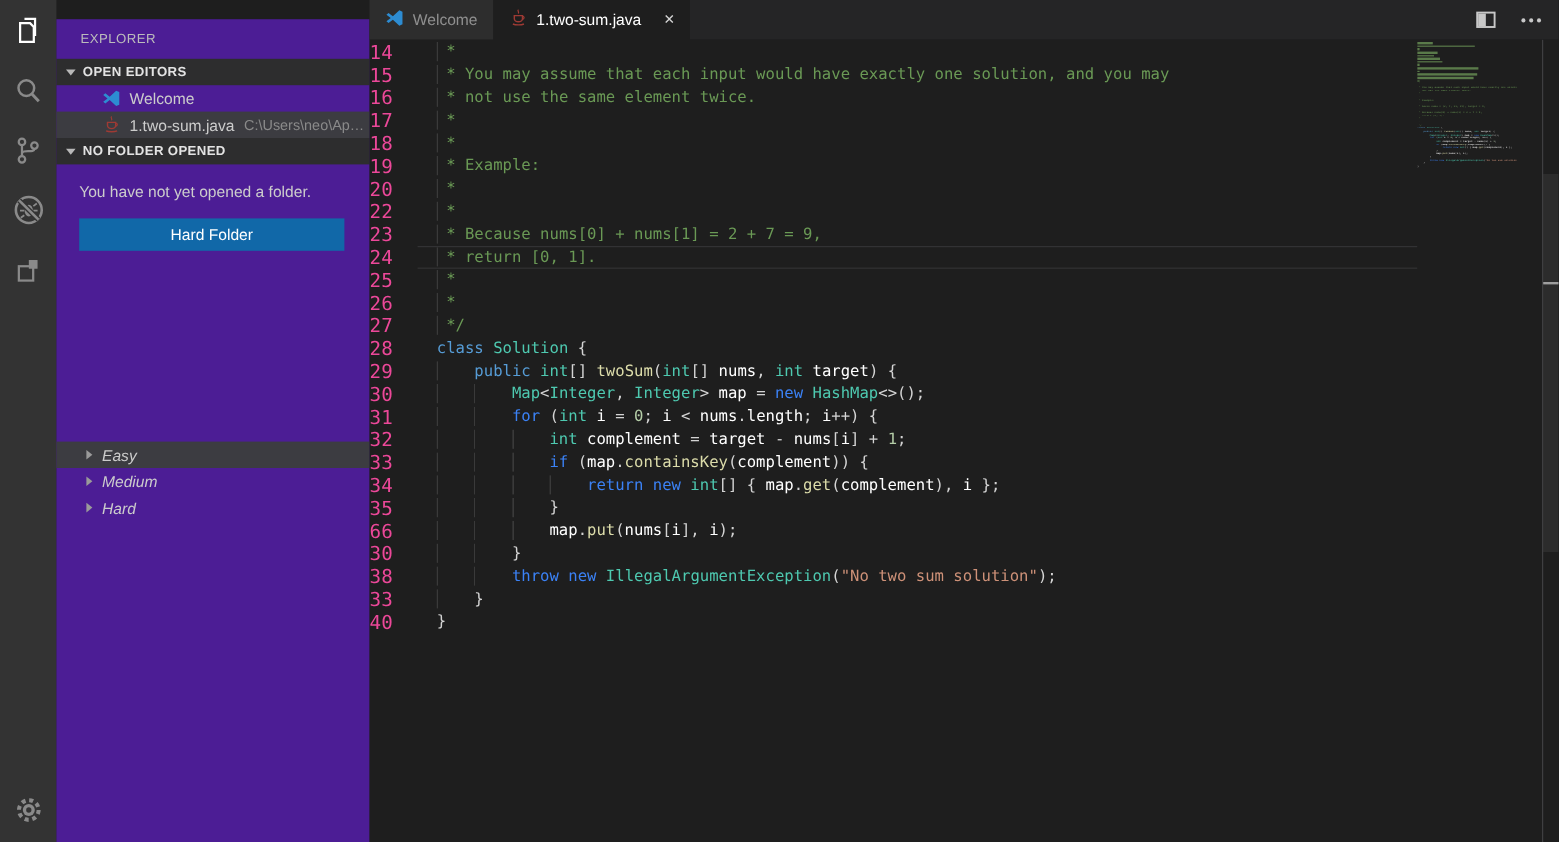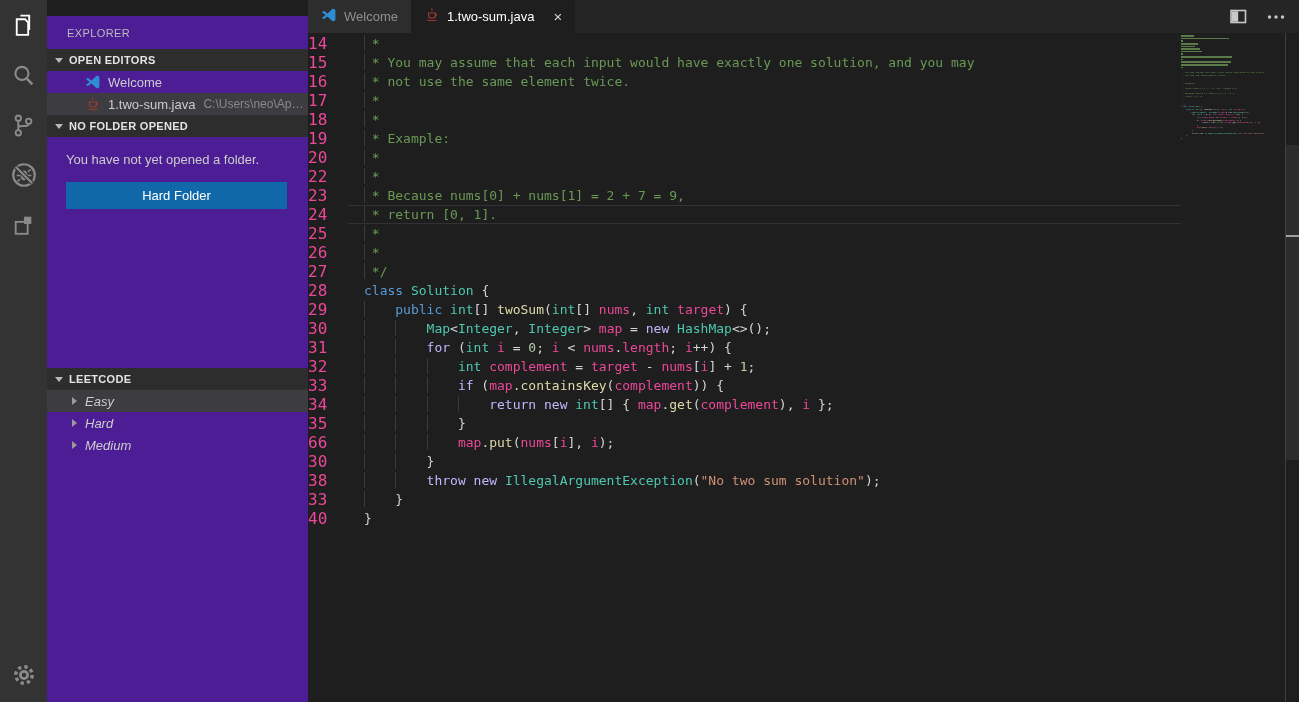--- a/index.html
+++ b/index.html
@@ -49,22 +49,22 @@
   .editor-body{ position:absolute; top:33px; left:0; right:0; bottom:0; background:#1e1e1e;
                 font-family:"DejaVu Sans Mono", monospace; font-size:13px; overflow:hidden; }
   .lines{ position:absolute; left:0; top:0; right:118px; padding-top:1px; cursor:text; }
   .line{ display:flex; height:19px; }
   .ln{ width:40px; flex:none; text-align:left; color:#ec4899; font-size:16px; line-height:19px; }
   .lc{ flex:1; white-space:pre; line-height:17px; height:19px; padding-left:16px; color:#d4d4d4;
        border-top:1px solid transparent; border-bottom:1px solid transparent; overflow:hidden; }
   .line.cur .lc{ border-top-color:#323234; border-bottom-color:#323234; }
   .g{ display:inline-block; height:16px; vertical-align:top;
       background:linear-gradient(to right,#3a3a3a 1px, rgba(0,0,0,0) 1px); }
-  .cm{color:#6A9955} .kw{color:#569CD6} .ty{color:#4EC9B0} .ct{color:#c4b5fd}
-  .fn{color:#DCDCAA} .va{color:#ec4899} .nu{color:#B5CEA8} .st{color:#CE9178} .pl{color:#D4D4D4}
+  .cm{color:#6A9955} .kw{color:#569CD6} .ty{color:#4EC9B0} .ct{color:#3b82f6}
+  .fn{color:#DCDCAA} .va{color:#ffffff} .nu{color:#B5CEA8} .st{color:#CE9178} .pl{color:#D4D4D4}
 
   
   .minimap{ position:absolute; top:0; right:14px; width:104px; height:100%; overflow:hidden; cursor:pointer; }
   .mm-inner{ padding-top:2px; width:83px; }
   .mbar{ height:1.6px; margin-bottom:1.05px; background:#5a7a4a; }
   .mline{ height:2.65px; overflow:hidden; white-space:pre; font-size:2.2px; line-height:2.65px;
           font-family:"DejaVu Sans Mono", monospace; }
   .vscroll{ position:absolute; top:0; right:0; width:14px; height:100%; border-left:1px solid #3f3f41; cursor:pointer; }
   .vslider{ position:absolute; top:112px; left:0; width:14px; height:315px; background:rgba(135,135,135,0.14); }
   .cursor-marker{ position:absolute; top:202px; left:0; width:14px; height:2px; background:#9f9f9f; }
@@ -152,36 +152,32 @@
     <div class="section-header">
       <span class="tw-open"></span>
       <span>NO FOLDER OPENED</span>
     </div>
 
     <div class="nofolder-body">
       <div class="nofolder-msg">You have not yet opened a folder.</div>
       <button class="open-folder-btn">Hard Folder</button>
     </div>
 
-    <div class="section-header">
-      <span class="tw-open"></span>
-      <span>LEETCODE</span>
-    </div>
 
     <div class="row tree-row selected">
       <span class="tw-closed"></span>
       <span class="lbl">Easy</span>
     </div>
     <div class="row tree-row">
       <span class="tw-closed"></span>
-      <span class="lbl">Hard</span>
+      <span class="lbl">Medium</span>
     </div>
     <div class="row tree-row">
       <span class="tw-closed"></span>
-      <span class="lbl">Medium</span>
+      <span class="lbl">Hard</span>
     </div>
   </aside>
 
   <main class="editor">
     <div class="tabbar">
       <div class="tab inactive">
         <span class="file-icon">
           <svg width="16" height="16" viewBox="0 0 16 16">
             <polygon points="1,5.2 2.8,3.8 6.4,6.6 11.8,1.6 14.4,2.7 14.4,13.3 11.8,14.4 6.4,9.4 2.8,12.2 1,10.8 4.6,8" fill="#2D8CD2"></polygon>
           </svg>

